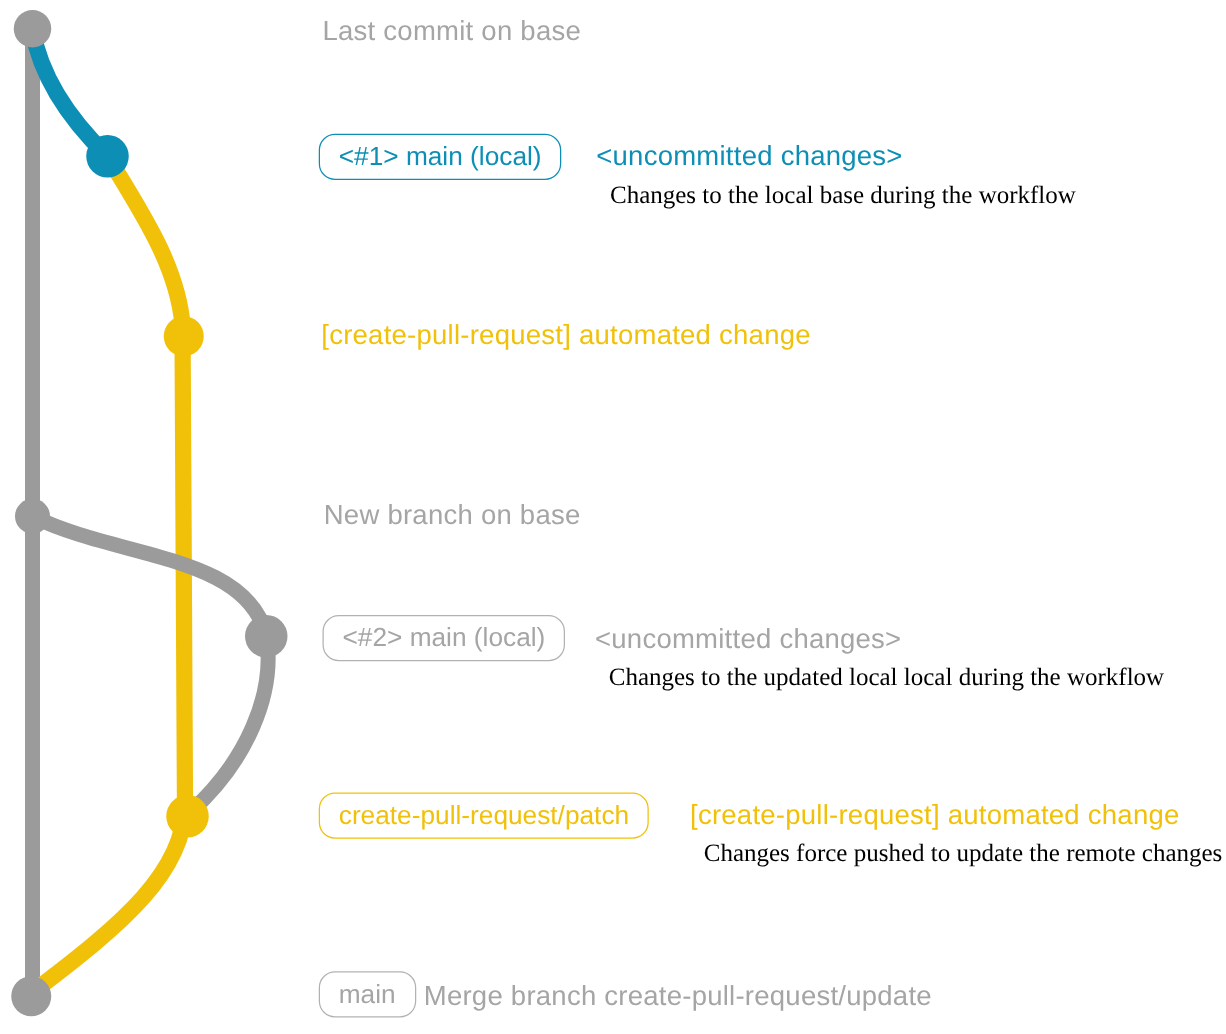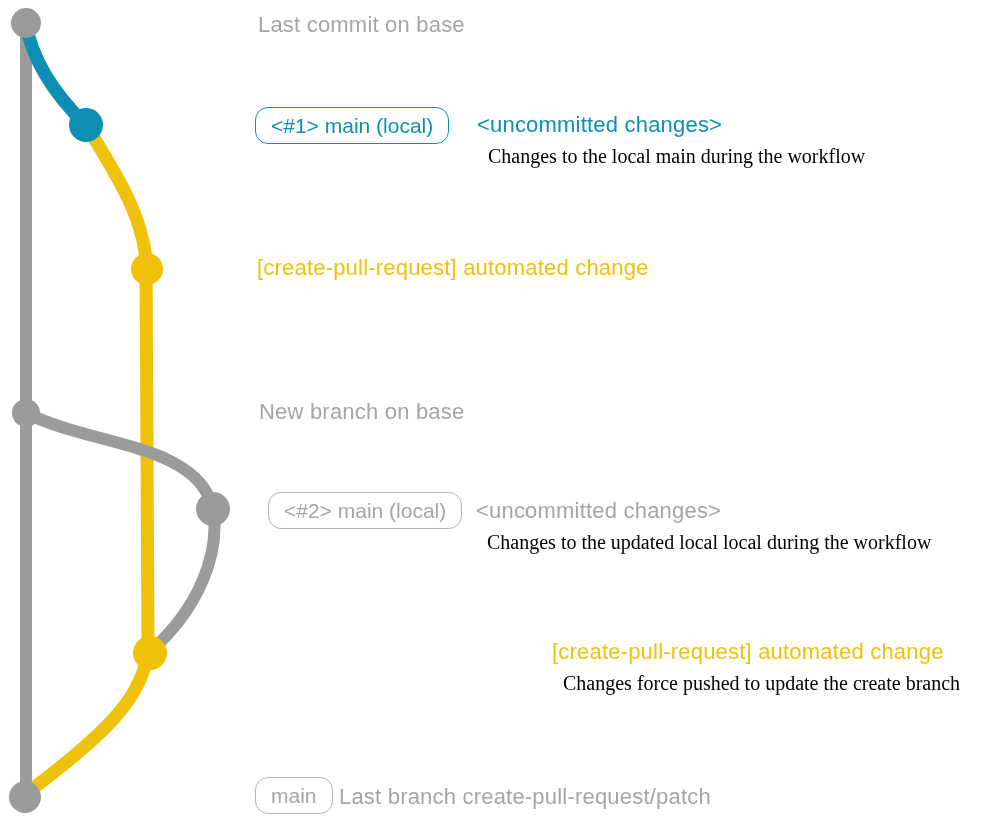--- a/index.html
+++ b/index.html
@@ -77,29 +77,30 @@
     <circle cx="26" cy="413" r="14" class="fill-gray"></circle>
     <circle cx="213" cy="509" r="17" class="fill-gray"></circle>
     <circle cx="150" cy="653" r="17" class="fill-yellow"></circle>
     <circle cx="25" cy="797" r="16" class="fill-gray"></circle>
   </svg>
 
   <div class="msg gray" style="left:258px; top:13px;">Last commit on base</div>
 
   <div class="ref-box teal-box" style="left:255px; top:107px;">&lt;#1&gt; main (local)</div>
   <div class="msg teal" style="left:477px; top:113px;">&lt;uncommitted changes&gt;</div>
-  <div class="note" style="left:488px; top:145px;">Changes to the local main during the workflow</div>
+  <div class="note" style="left:488px; top:145px;">Changes to the local base during the workflow</div>
 
   <div class="msg yellow" style="left:257px; top:256px;">[create-pull-request] automated change</div>
 
   <div class="msg gray" style="left:259px; top:400px;">New branch on base</div>
 
-  <div class="ref-box gray-box" style="left:268px; top:492px;">&lt;#2&gt; main (local)</div>
+  <div class="ref-box gray-box" style="left:258px; top:492px;">&lt;#2&gt; main (local)</div>
   <div class="msg gray" style="left:476px; top:499px;">&lt;uncommitted changes&gt;</div>
   <div class="note" style="left:487px; top:531px;">Changes to the updated local local during the workflow</div>
 
+  <div class="ref-box yellow-box" style="left:255px; top:634px;">create-pull-request/patch</div>
   <div class="msg yellow" style="left:552px; top:640px;">[create-pull-request] automated change</div>
-  <div class="note" style="left:563px; top:672px;">Changes force pushed to update the create branch</div>
+  <div class="note" style="left:563px; top:672px;">Changes force pushed to update the remote changes</div>
 
   <div class="ref-box gray-box" style="left:255px; top:777px;">main</div>
-  <div class="msg gray" style="left:339px; top:785px;">Last branch create-pull-request/patch</div>
+  <div class="msg gray" style="left:339px; top:785px;">Merge branch create-pull-request/update</div>
 
 </div>
 
 </body></html>

